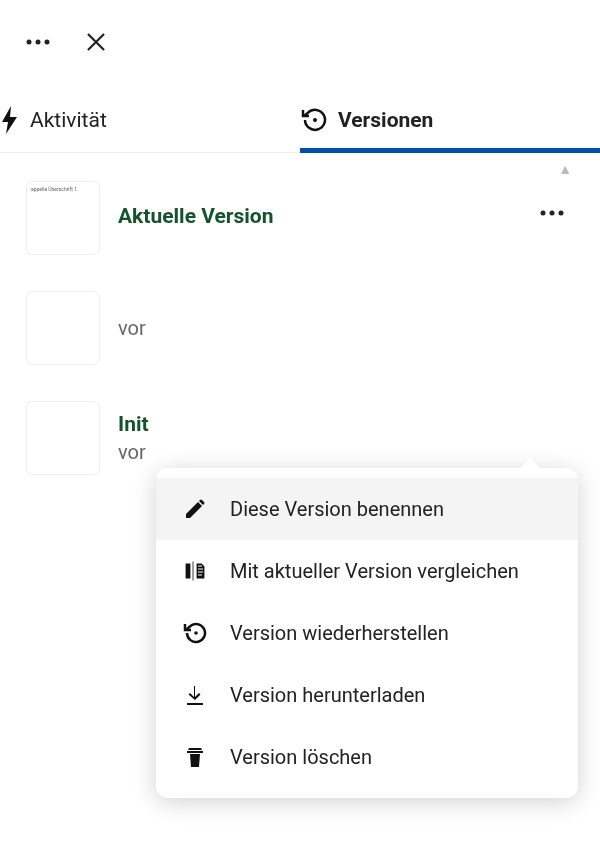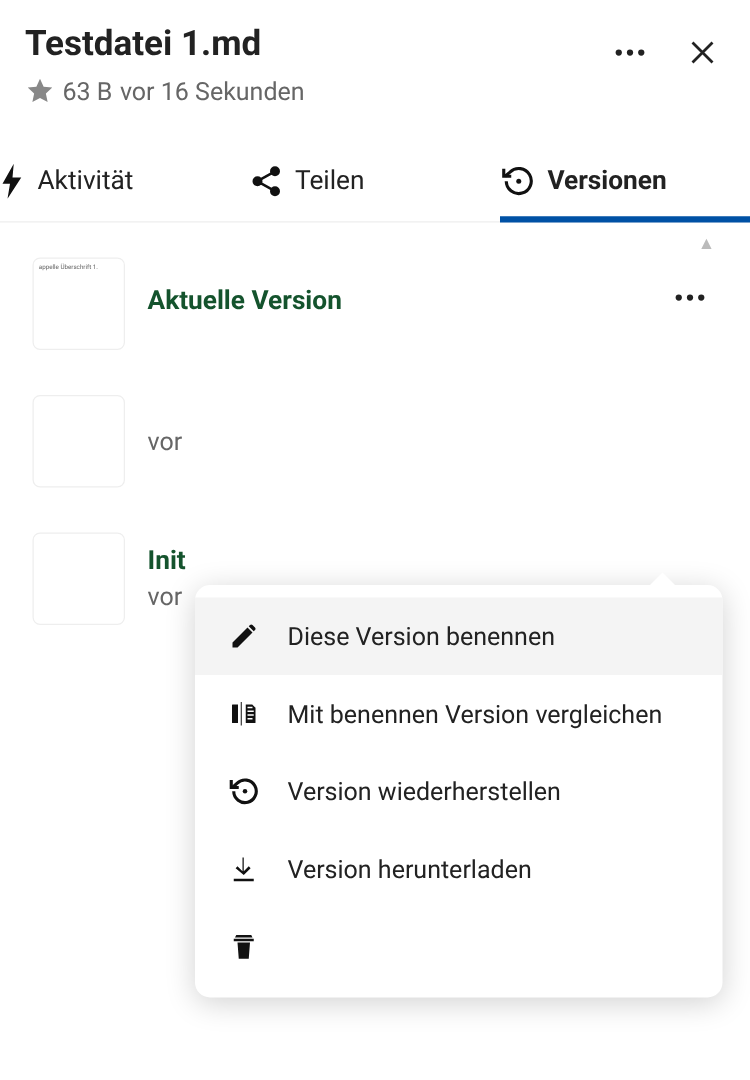--- a/index.html
+++ b/index.html
@@ -170,32 +170,20 @@
       align-items: center;
       justify-content: center;
       flex-shrink: 0;
     }
     svg { display: block; }
   </style>
 </head>
 <body>
 
 <div class="header">
-  <div class="title-block">
-    <div class="file-title">Testdatei 1.md</div>
-    <div class="meta-row">
-      <span>
-        <svg width="24" height="24" viewBox="0 0 24 24" fill="#888">
-            <path d="M12 2l2.9 6.3 6.9.7-5.1 4.7 1.4 6.8L12 17.3 5.9 20.5l1.4-6.8L2.2 9l6.9-.7L12 2z"></path>
-          </svg>
-      </span>
-      <span>63 B</span>
-      <span>vor 16 Sekunden</span>
-    </div>
-  </div>
   <div class="header-actions">
     <div class="icon-btn">
       <svg width="24" height="6" viewBox="0 0 24 6" fill="#222">
           <circle cx="3" cy="3" r="2.5"></circle>
           <circle cx="12" cy="3" r="2.5"></circle>
           <circle cx="21" cy="3" r="2.5"></circle>
         </svg>
     </div>
     <div class="icon-btn">
       <svg width="22" height="22" viewBox="0 0 22 22" stroke="#222" stroke-width="2.2" fill="none">
@@ -206,31 +194,20 @@
 </div>
 
 <div class="tabs">
   <div class="tab">
     <span>
       <svg width="20" height="28" viewBox="0 0 20 28" fill="#111">
           <path d="M11 0L2 16h6l-2 12 11-17h-7l1-11z"></path>
         </svg>
     </span>
     <span class="tab-label">Aktivität</span>
-  </div>
-  <div class="tab">
-    <span>
-      <svg width="26" height="26" viewBox="0 0 26 26" fill="none" stroke="#111" stroke-width="2">
-          <circle cx="6" cy="13" r="3" fill="#111"></circle>
-          <circle cx="20" cy="5" r="3" fill="#111"></circle>
-          <circle cx="20" cy="21" r="3" fill="#111"></circle>
-          <path d="M8.5 11.5L17.5 6.5M8.5 14.5L17.5 19.5"></path>
-        </svg>
-    </span>
-    <span class="tab-label">Teilen</span>
   </div>
   <div class="tab active">
     <span>
       <svg width="28" height="26" viewBox="0 0 28 26" fill="none" stroke="#111" stroke-width="2.5">
           <path d="M5 13a10 10 0 1 0 3-7.3L4 9"></path>
           <path d="M3 3v6h6" fill="none"></path>
           <circle cx="15" cy="13" r="2" fill="#111" stroke="none"></circle>
         </svg>
     </span>
     <span class="tab-label">Versionen</span>
@@ -283,21 +260,21 @@
         </svg>
     </span>
     <span>Diese Version benennen</span>
   </div>
   <div class="menu-item">
     <span class="menu-icon">
       <svg width="24" height="24" viewBox="0 0 24 24" fill="#111">
           <path d="M9 2h2v20H9V2zM3 4h5v16H3a1 1 0 0 1-1-1V5a1 1 0 0 1 1-1zm10 0h6l3 3v12a1 1 0 0 1-1 1h-8V4zm2 3h4m-4 3h5m-5 3h5m-5 3h4" stroke="#fff" stroke-width="1.2"></path>
         </svg>
     </span>
-    <span>Mit benennen Version vergleichen</span>
+    <span>Mit aktueller Version vergleichen</span>
   </div>
   <div class="menu-item">
     <span class="menu-icon">
       <svg width="24" height="24" viewBox="0 0 24 24" fill="none" stroke="#111" stroke-width="2.5">
           <path d="M4 12a9 9 0 1 0 2.8-6.5L3 9"></path>
           <path d="M2 3v6h6"></path>
           <circle cx="13" cy="12" r="1.8" fill="#111" stroke="none"></circle>
         </svg>
     </span>
     <span>Version wiederherstellen</span>
@@ -309,14 +286,15 @@
         </svg>
     </span>
     <span>Version herunterladen</span>
   </div>
   <div class="menu-item">
     <span class="menu-icon">
       <svg width="20" height="22" viewBox="0 0 20 22" fill="#111">
           <path d="M2 5h16v2H2V5zm2-3h12l1 2H3l1-2zm1 6h10l-1 13H6L5 8z"></path>
         </svg>
     </span>
+    <span>Version löschen</span>
   </div>
 </div>
 
 </body></html>

